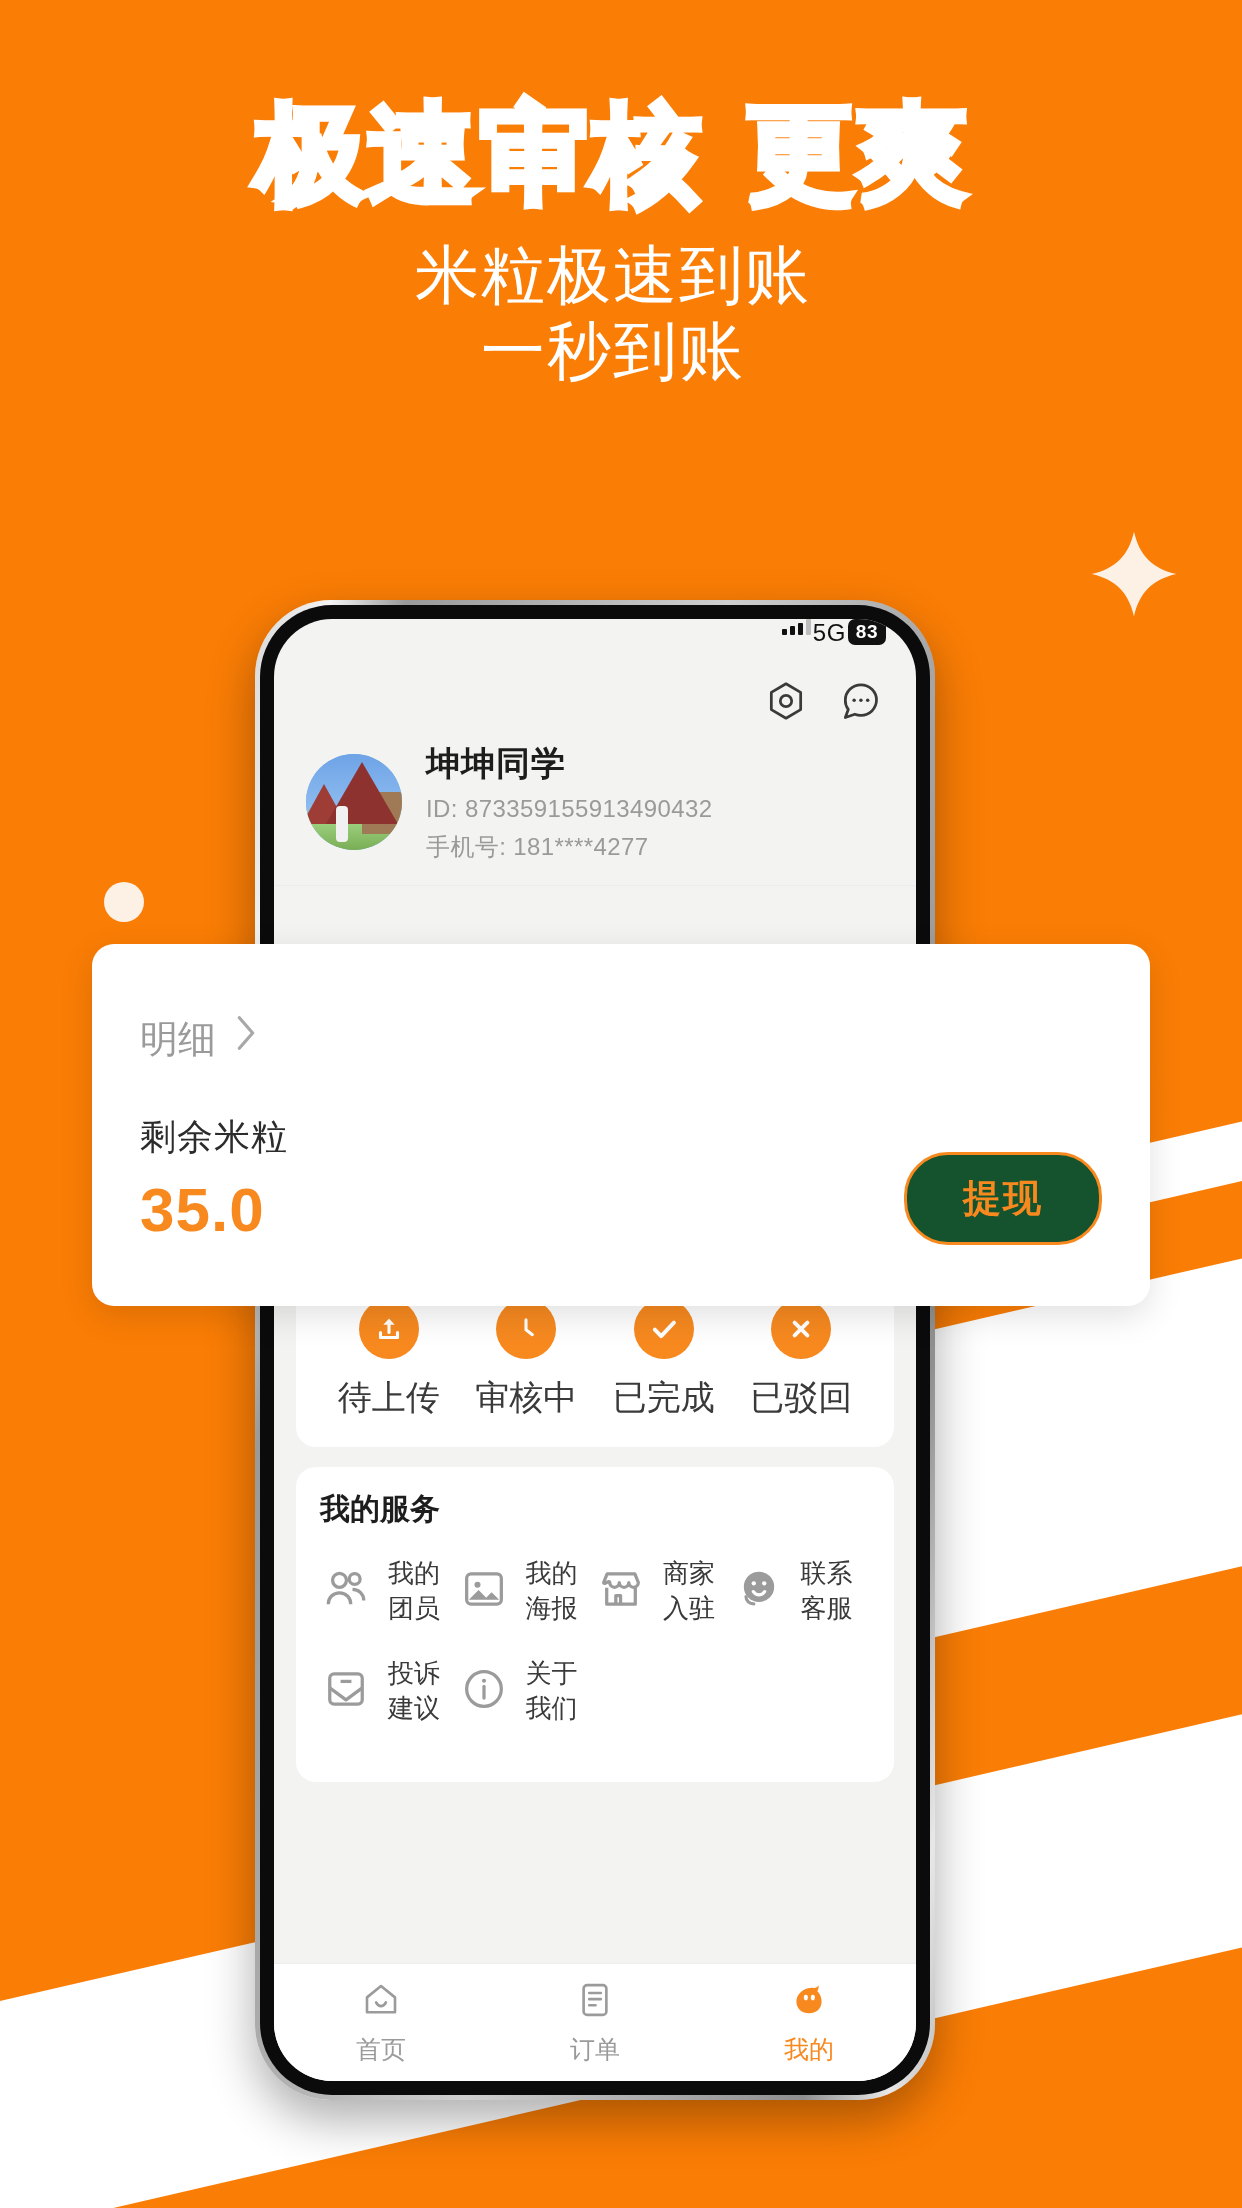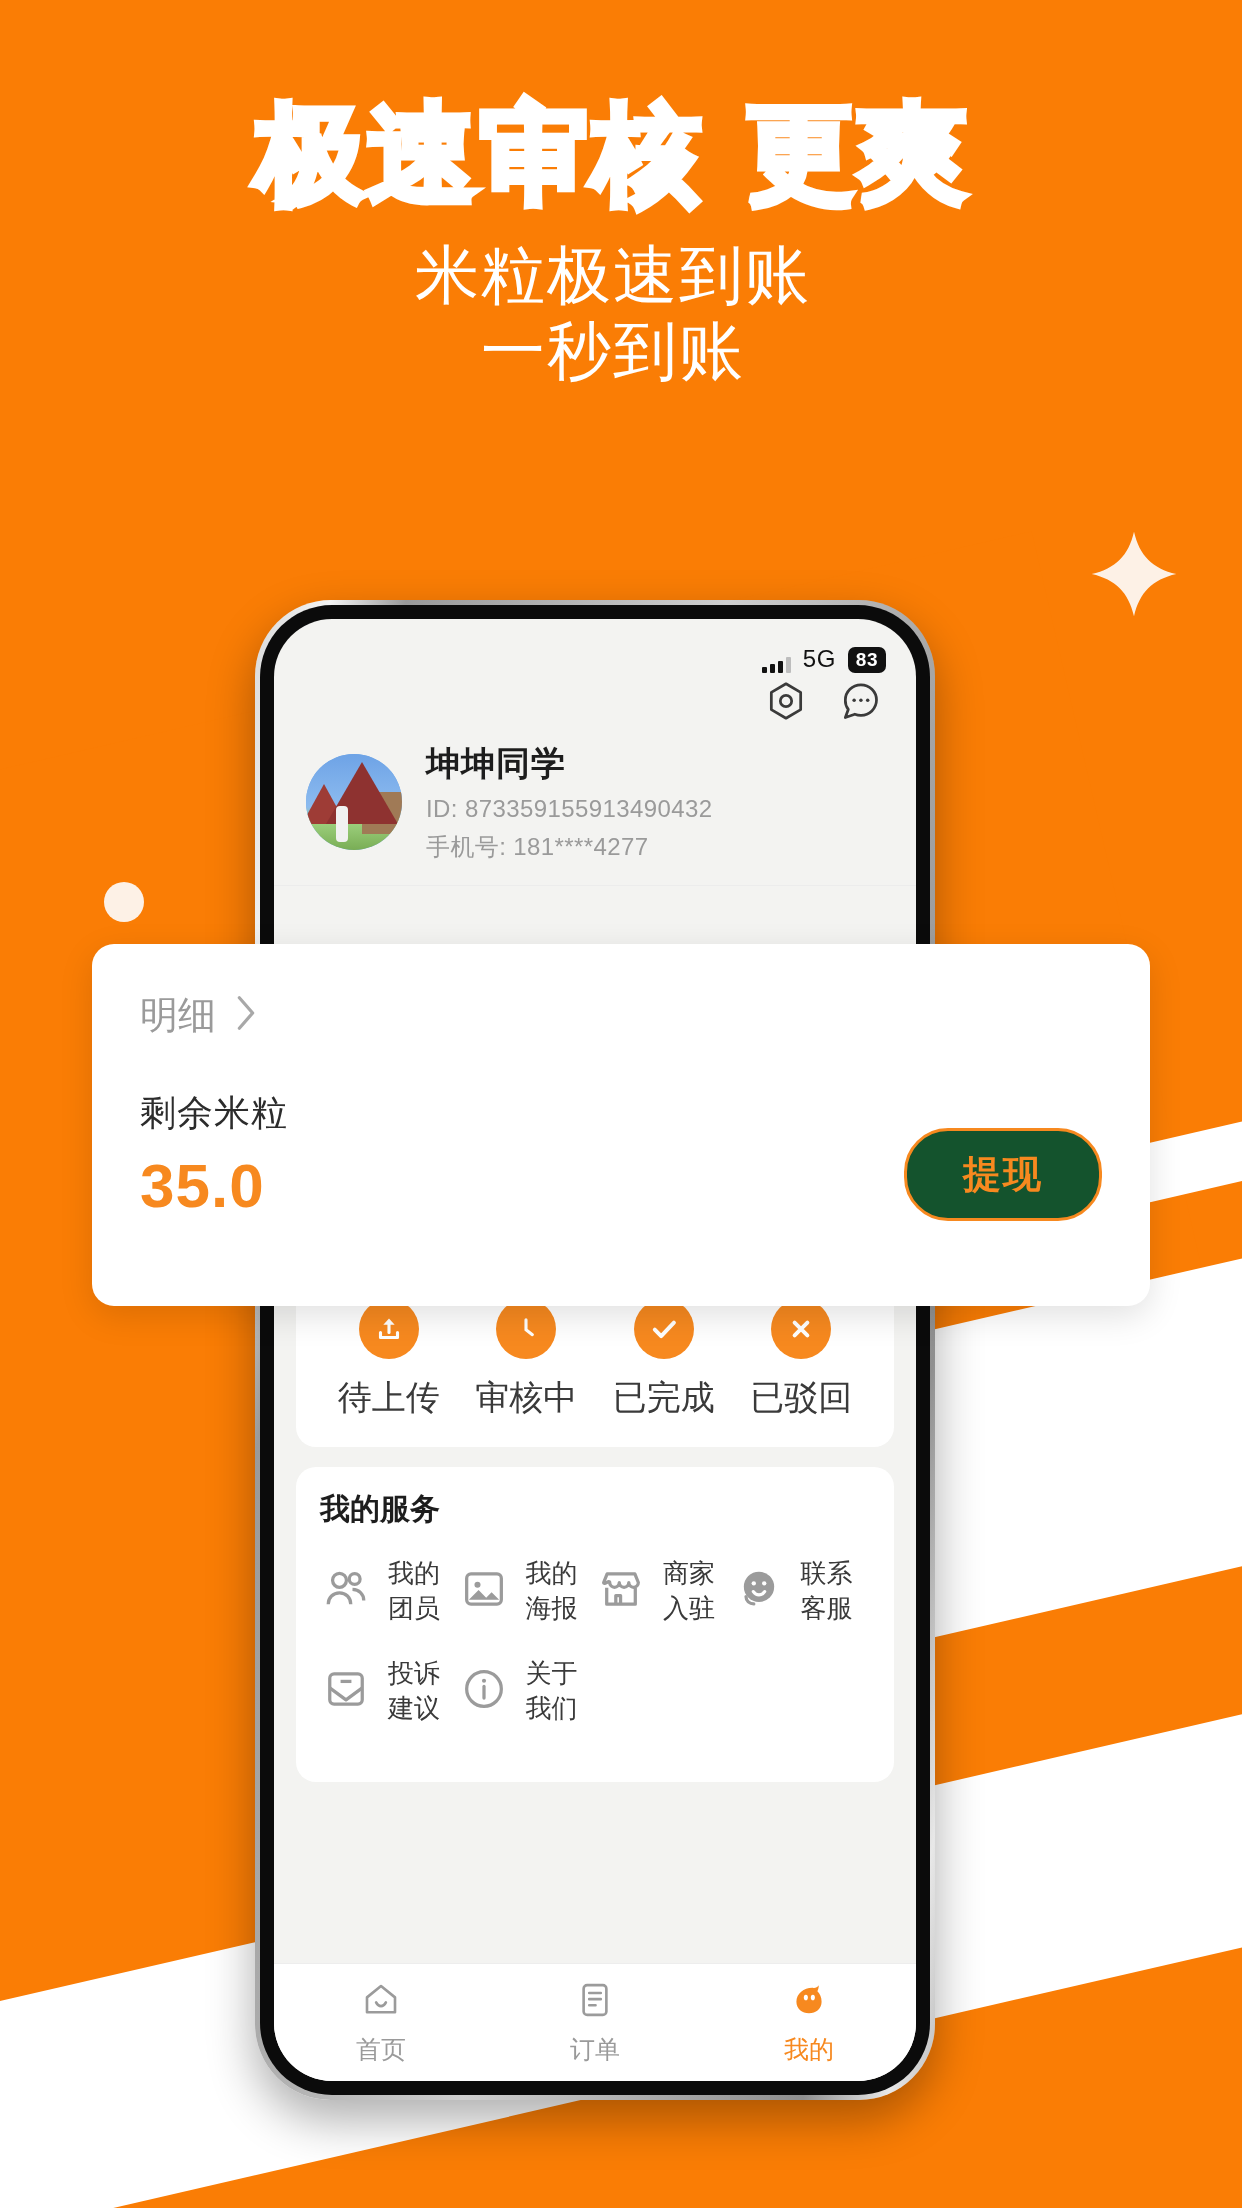--- a/index.html
+++ b/index.html
@@ -75,22 +75,22 @@
     width: 100%; height: 100%;
     border-radius: 72px; background: #0b0b0b; padding: 14px;
   }
   .screen {
     width: 100%; height: 100%; border-radius: 58px;
     background: #F3F3F1; overflow: hidden; position: relative;
   }
 
   
   .statusbar {
-    height: 54px; display: flex; align-items: flex-end;
-    justify-content: flex-end; padding: 0 30px 0 0; gap: 12px;
+    height: 54px; display: flex; align-items: flex-start;
+    justify-content: flex-end; padding: 0 30px 0 0; gap: 2px;
   }
   .sig { display: flex; align-items: flex-end; gap: 3px; height: 16px; }
   .sig i { display:block; width: 5px; background:#111; border-radius:1px; }
   .sig i:nth-child(1){height:6px}
   .sig i:nth-child(2){height:9px}
   .sig i:nth-child(3){height:12px}
   .sig i:nth-child(4){height:16px; background:#bdbdbd}
   .net { font-size: 24px; color:#111; font-weight:500; letter-spacing:.5px; }
   .batt {
     background:#111; color:#fff; font-size:19px; font-weight:700;
@@ -162,21 +162,21 @@
 
   
   .income-card {
     position:absolute; left: 92px; top: 944px; z-index: 20;
     width: 1058px; height: 362px; background:#ffffff;
     border-radius: 22px; box-shadow: 0 10px 34px rgba(0,0,0,.12);
     padding: 46px 48px 40px 48px;
   }
   .inc-head { display:flex; align-items:center; justify-content:space-between; }
   .inc-title { font-size: 46px; font-weight:700; color:#1b1b1b; letter-spacing:1px; }
-  .inc-more { font-size: 38px; color:#9a9a9a; display:flex; align-items:flex-end; gap:18px; }
+  .inc-more { font-size: 38px; color:#9a9a9a; display:flex; align-items:flex-start; gap:18px;margin-top:24px; }
   .inc-body { display:flex; align-items:flex-end; justify-content:space-between; margin-top: 48px; }
   .inc-label { font-size: 36px; color:#2c2c2c; letter-spacing:1px; }
   .inc-amount { font-size: 62px; font-weight:700; color:#F7891F; margin-top: 12px; letter-spacing:1px; }
   .withdraw-btn {
     border: 3px solid #F7891F; color:#F7891F; font-size: 38px; font-weight:700;
     border-radius: 44px; padding: 18px 56px; background:#14532d; letter-spacing: 2px;
   }
 </style>
 </head>
 <body>

